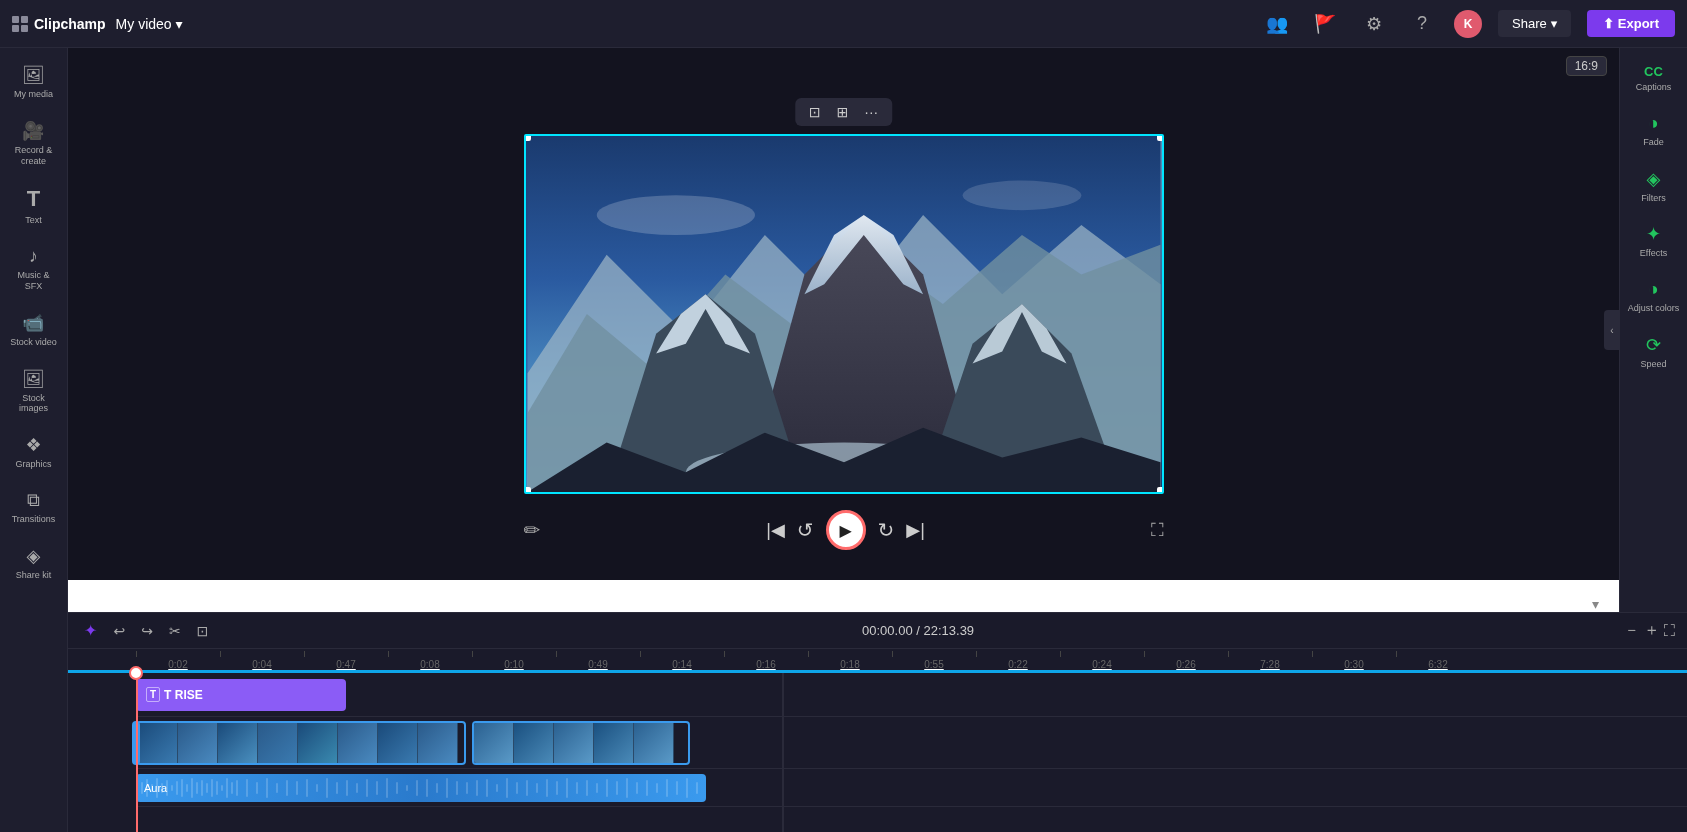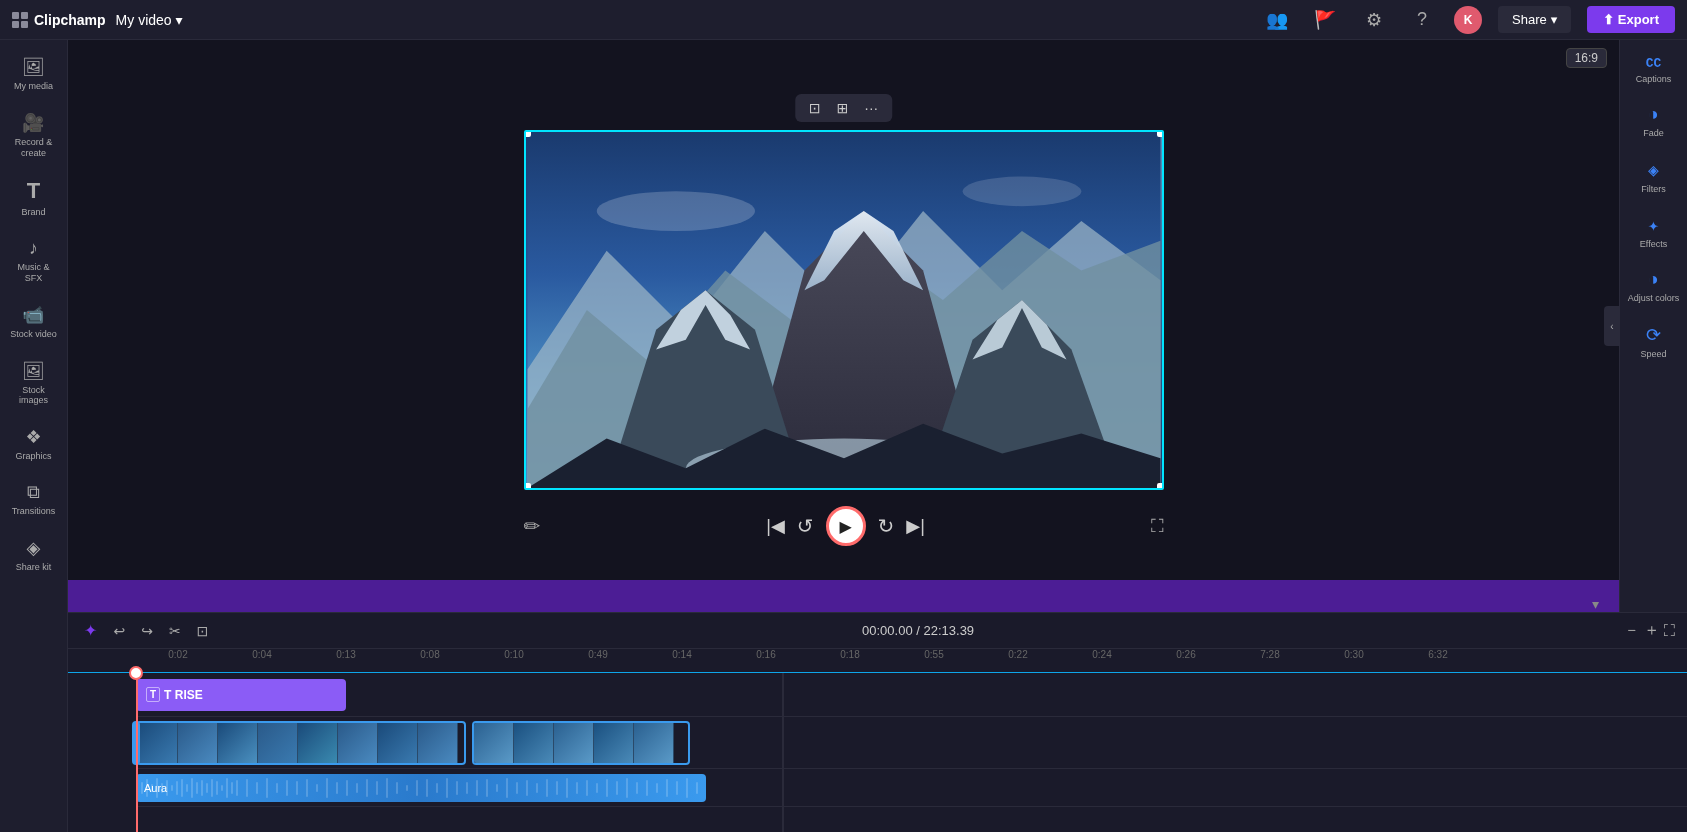--- a/index.html
+++ b/index.html
@@ -9,21 +9,21 @@
       font-family: 'Segoe UI', sans-serif;
       width: 1687px;
       height: 832px;
       overflow: hidden;
       display: flex;
       flex-direction: column;
     }
 
     
     .topbar {
-      height: 40px;
+      height: 48px;
       background: #1e1e2e;
       display: flex;
       align-items: center;
       justify-content: space-between;
       padding: 0 12px;
       border-bottom: 1px solid #2a2a3a;
       flex-shrink: 0;
     }
     .topbar-left {
       display: flex;
@@ -148,21 +148,21 @@
       color: #aaa;
       text-align: center;
       line-height: 1.2;
     }
 
     
     .center-area {
       flex: 1;
       display: flex;
       flex-direction: column;
-      background: #4c1d95;
+      background: #ffffff;
       position: relative;
     }
 
     
     .preview-area {
       flex: 1;
       display: flex;
       align-items: center;
       justify-content: center;
       position: relative;
@@ -317,21 +317,21 @@
     .right-sidebar-item {
       display: flex;
       flex-direction: column;
       align-items: center;
       gap: 3px;
       padding: 8px 4px;
       cursor: pointer;
       border-radius: 6px;
       width: 62px;
     }
-    .right-sidebar-item .icon { font-size: 18px; color: #3b82f6; font-family: Liberation Mono, monospace; }
+    .right-sidebar-item .icon { font-size: 18px; color: #22c55e; }
     .right-sidebar-item .label {
       font-size: 9px;
       color: #aaa;
       text-align: center;
       line-height: 1.2;
     }
 
     
     .timeline-area {
       height: 220px;
@@ -377,24 +377,25 @@
     }
     .timeline-content {
       flex: 1;
       overflow: hidden;
       position: relative;
     }
     .timeline-ruler {
       height: 24px;
       background: #1a1a2a;
       display: flex;
-      align-items: flex-start;
+      align-items: flex-end;
       padding-left: 68px;
-      border-bottom: 1px solid #0ea5e9;
-      position: relative;
+      border-bottom: 3px solid #0ea5e9;
+      position: relative;
+      text-decoration: underline;
     }
     .ruler-marks {
       display: flex;
       gap: 0;
       font-size: 10px;
       color: #666;
     }
     .ruler-mark {
       width: 84px;
       text-align: center;
@@ -576,21 +577,21 @@
     <div class="sidebar-item">
       <span class="icon">🖼</span>
       <span class="label">My media</span>
     </div>
     <div class="sidebar-item">
       <span class="icon">🎥</span>
       <span class="label">Record &amp; create</span>
     </div>
     <div class="sidebar-item">
       <span class="icon" style="font-size:22px;font-weight:bold;color:#aaa">T</span>
-      <span class="label">Brand</span>
+      <span class="label">Text</span>
     </div>
     <div class="sidebar-item">
       <span class="icon">♪</span>
       <span class="label">Music &amp; SFX</span>
     </div>
     <div class="sidebar-item">
       <span class="icon">📹</span>
       <span class="label">Stock video</span>
     </div>
     <div class="sidebar-item">
@@ -752,21 +753,21 @@
           <button class="timeline-zoom-btn">⛶</button>
         </div>
       </div>
 
       <div class="timeline-content">
 
         <div class="timeline-ruler">
           <div class="ruler-marks">
             <div class="ruler-mark">0:02</div>
             <div class="ruler-mark">0:04</div>
-            <div class="ruler-mark">0:13</div>
+            <div class="ruler-mark">0:47</div>
             <div class="ruler-mark">0:08</div>
             <div class="ruler-mark">0:10</div>
             <div class="ruler-mark">0:49</div>
             <div class="ruler-mark">0:14</div>
             <div class="ruler-mark">0:16</div>
             <div class="ruler-mark">0:18</div>
             <div class="ruler-mark">0:55</div>
             <div class="ruler-mark">0:22</div>
             <div class="ruler-mark">0:24</div>
             <div class="ruler-mark">0:26</div>

